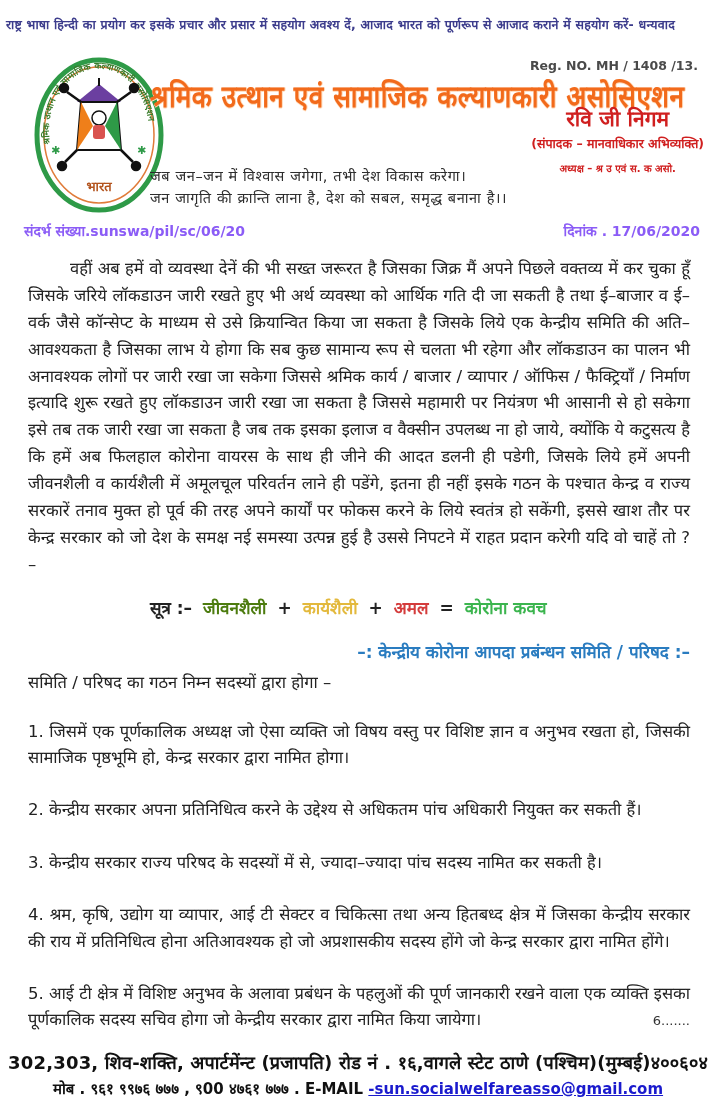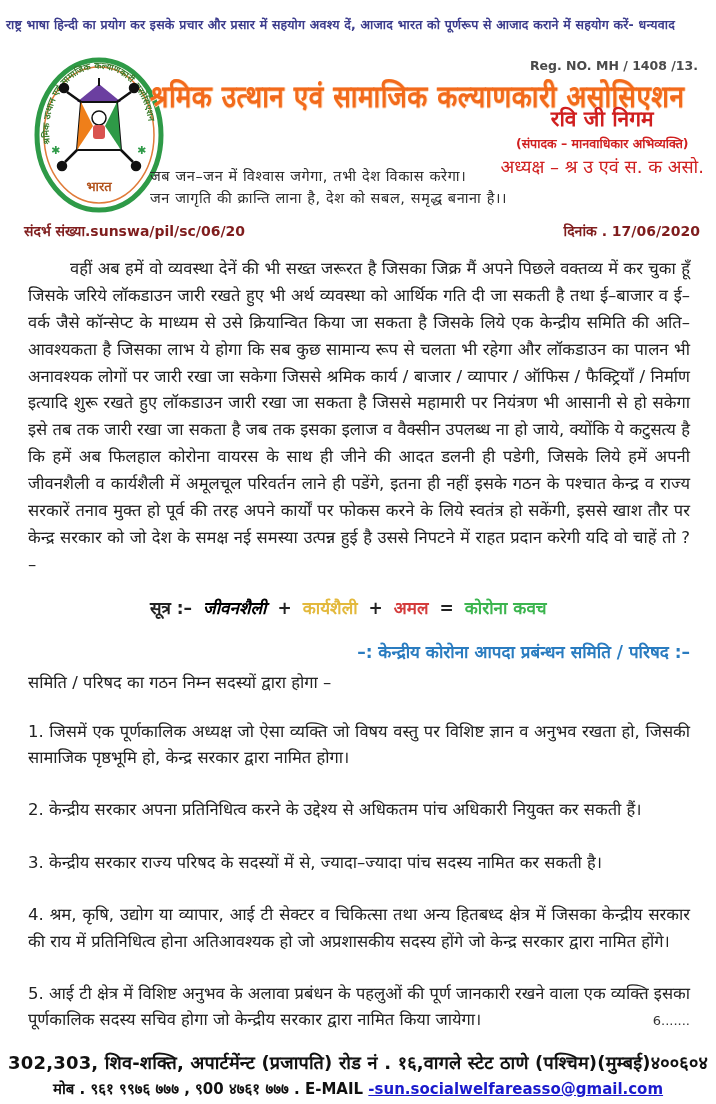--- a/index.html
+++ b/index.html
@@ -22,39 +22,39 @@
     text-shadow:0 1px 0 #ffd9b8,1px 0 0 #ffd9b8;transform:scaleY(1.18);
     transform-origin:top center;letter-spacing:.5px;
   }
   .reg-no{
     position:absolute;right:18px;top:10px;font-size:12.5px;color:#4a4a4a;
     font-weight:600;
   }
   .person{position:absolute;right:12px;top:58px;text-align:center;color:#d01f1f;}
   .person-name{font-size:21px;font-weight:800;line-height:1.25;}
   .person-role1{font-size:12.5px;font-weight:700;margin-top:3px;}
-  .person-role2{font-size:18px;font-weight:400;margin-top:2px;}
+  .person-role2{font-size:10px;font-weight:700;margin-top:9px;}
   .slogans{position:absolute;left:150px;top:118px;width:410px;
     font-size:14.5px;color:#2d2d2d;line-height:1.5;letter-spacing:.6px;}
   
   .meta-row{
     position:absolute;top:221px;left:24px;right:16px;display:flex;
-    justify-content:space-between;font-size:14px;color:#7f1d1d;font-weight:600;
+    justify-content:space-between;font-size:14px;color:#8b5cf6;font-weight:600;
   }
   
   .body{position:absolute;top:256px;left:28px;right:26px;}
   .paragraph{
     font-size:16.5px;line-height:1.63;text-align:justify;text-indent:42px;
     color:#222;margin:0;
   }
   .formula-row{
     margin-top:17px;padding-left:122px;font-size:17px;font-weight:700;
     display:flex;gap:11px;align-items:baseline;color:#222;
   }
-  .t-blue{color:#000000;font-style:italic;}
+  .t-blue{color:#4d7c0f;}
   .t-yellow{color:#e3b93d;}
   .t-red{color:#d43c3c;}
   .t-green{color:#3cb54f;}
   .section-heading{
     margin-top:21px;text-align:right;color:#2a7cc0;font-size:17px;
     font-weight:700;
   }
   .intro-line{margin-top:7px;font-size:16.5px;color:#222;}
   .member{
     margin-top:26px;font-size:16.5px;line-height:1.6;text-align:justify;

